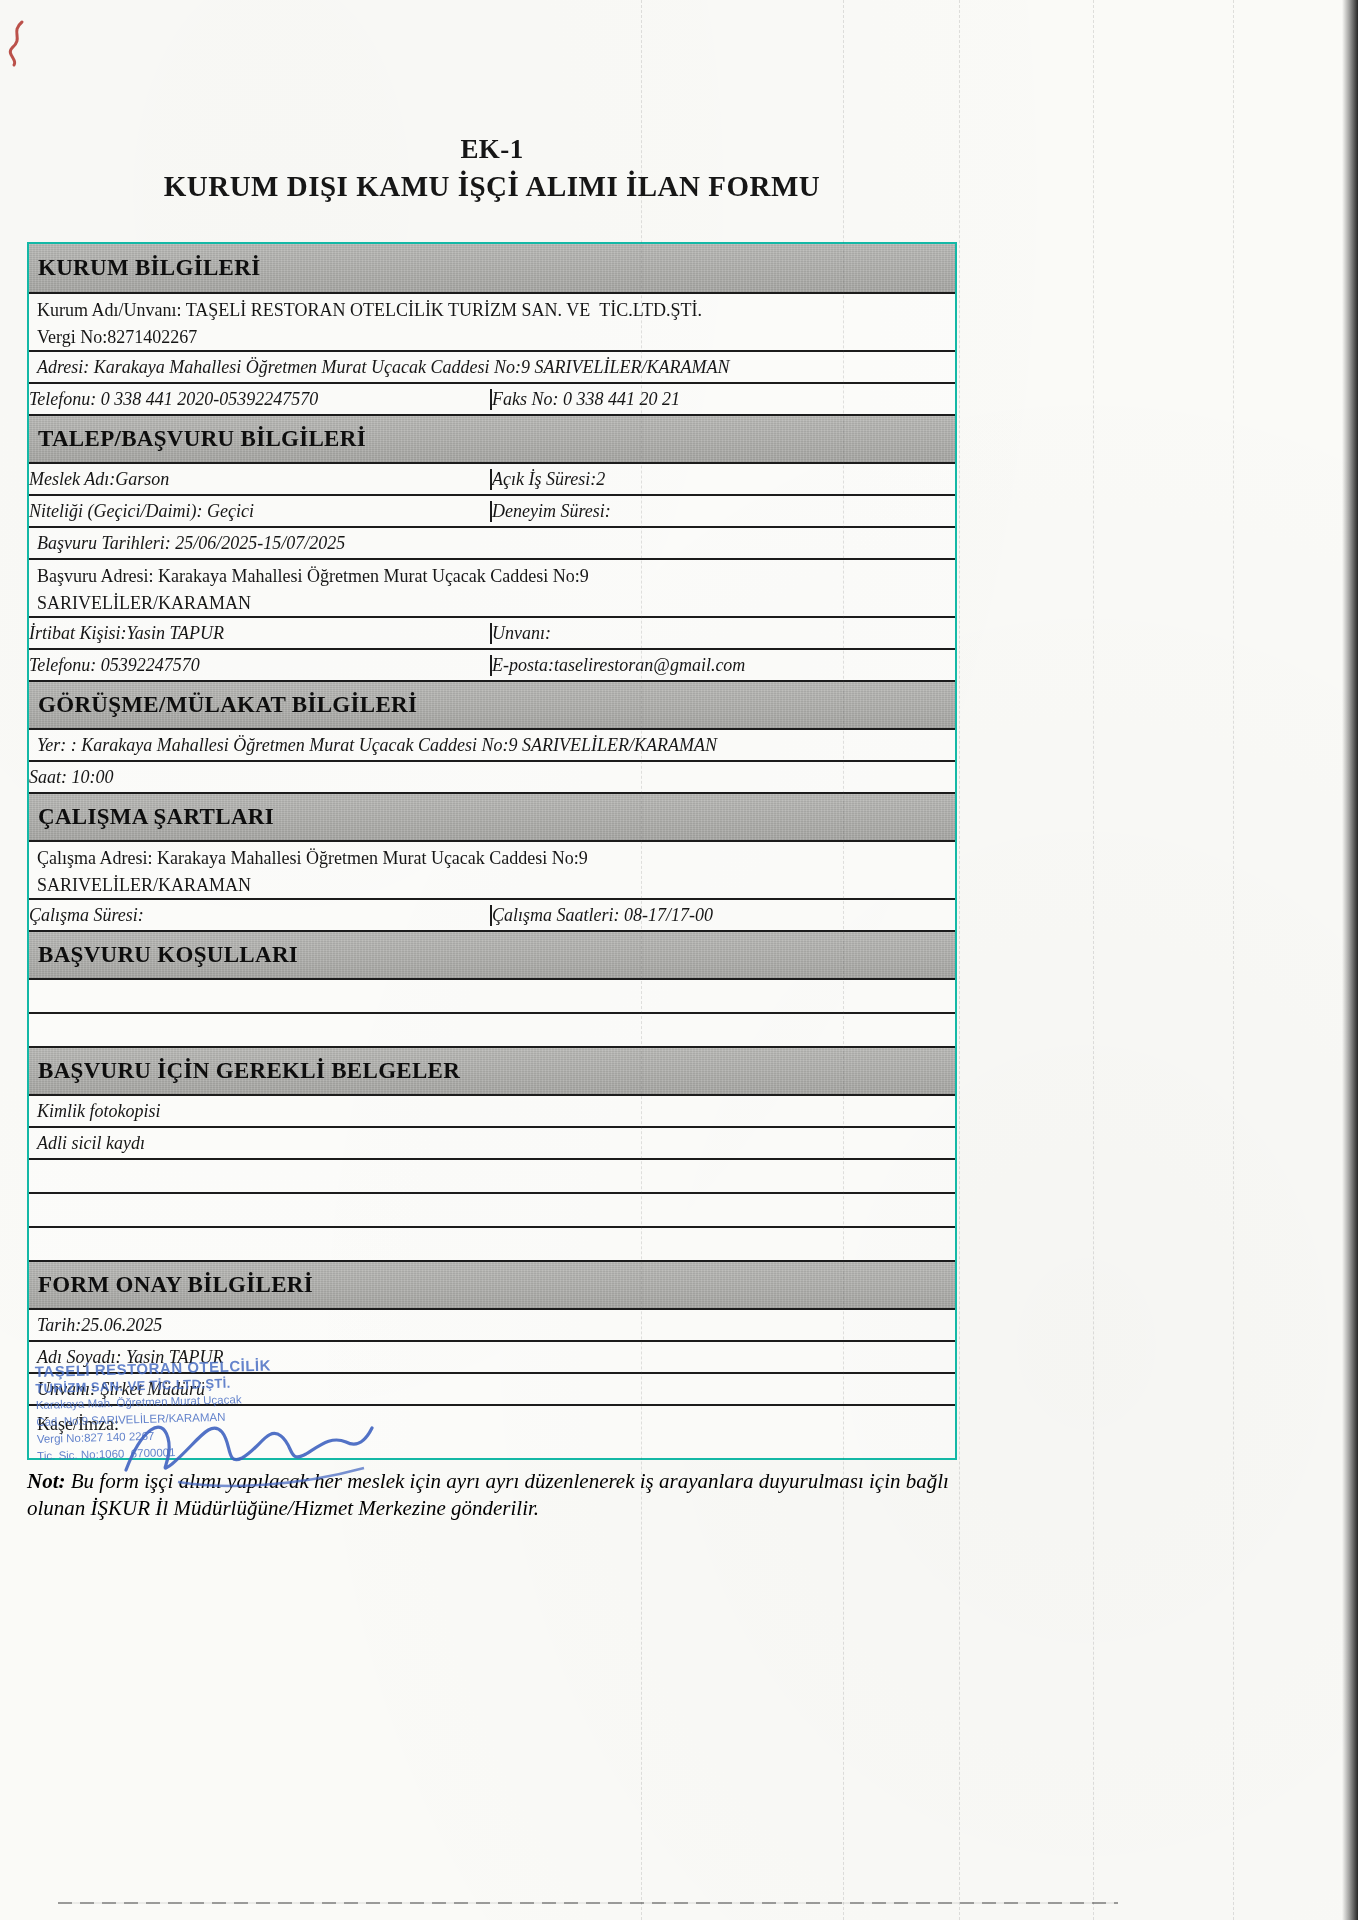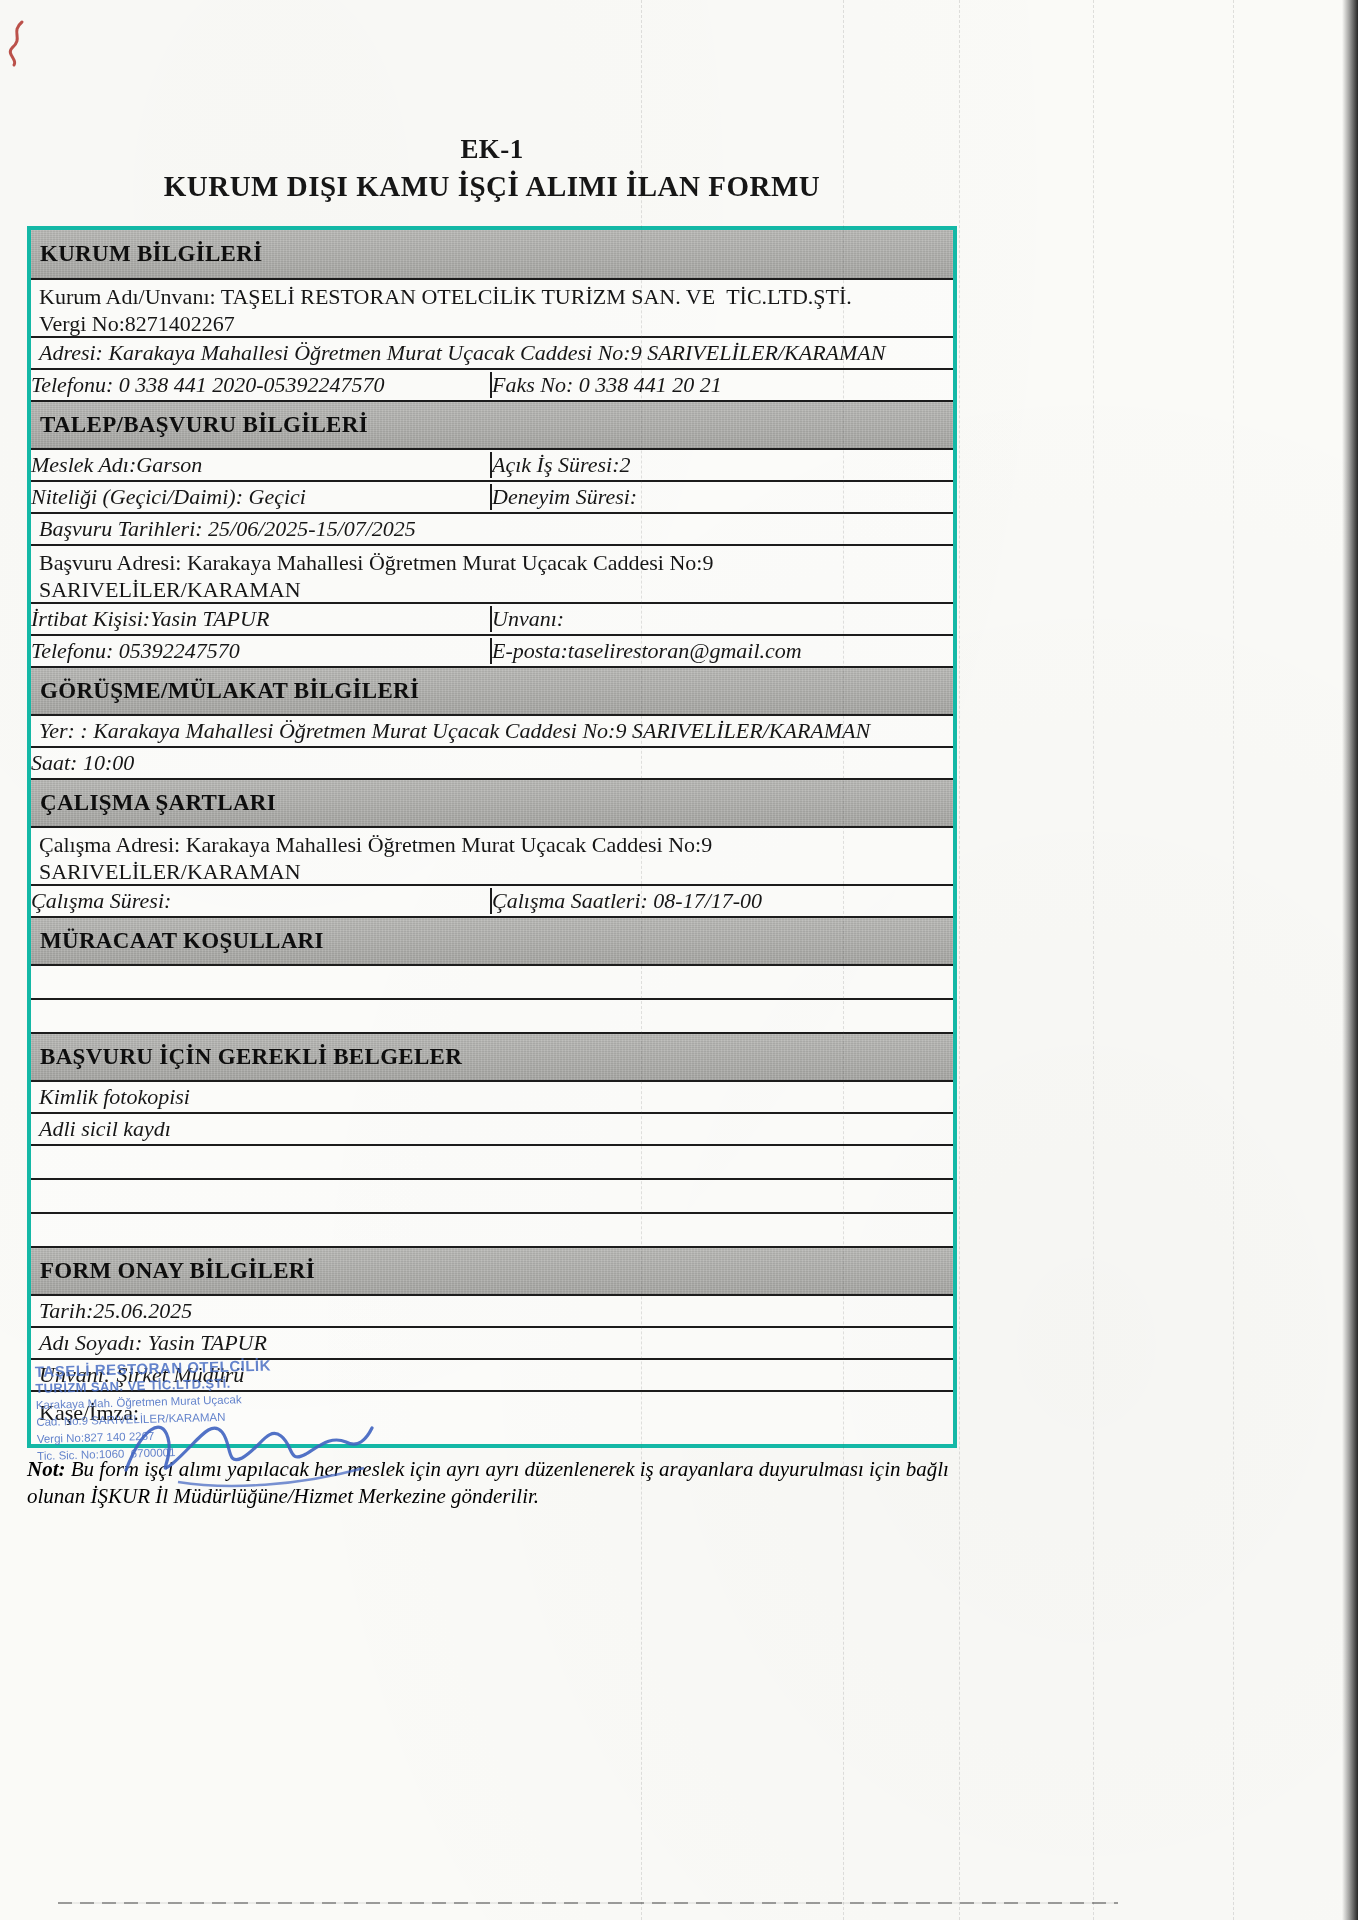--- a/index.html
+++ b/index.html
@@ -16,40 +16,40 @@
   }
   .doc { position:absolute; left:0; top:0; width:1358px; height:1440px; }
 
   
   .title-block { margin:132px 0 0 27px; width:930px; text-align:center; }
   .t1 { font-size:27px; font-weight:bold; letter-spacing:0.4px; line-height:34px; }
   .t2 { font-size:29px; font-weight:bold; letter-spacing:0.5px; line-height:40px; }
 
   
   .form-table {
-    margin:20px 0 0 27px; width:930px;
-    border:4px solid #14b8a6;
+    margin:36px 0 0 27px; width:930px;
+    border:2px solid #14b8a6;
     box-sizing:border-box;
     background:rgba(255,255,255,0.35);
   }
   .form-table > div { border-top:2px solid #1c1c1c; box-sizing:border-box; }
   .form-table > div:first-child { border-top:none; }
 
   .sec-header {
     height:48px;
     display:flex; align-items:center;
     padding-left:9px;
     font-weight:bold; font-size:23px; letter-spacing:0.3px; color:#0e0e0e;
     background-image:
       repeating-linear-gradient(90deg, rgba(255,255,255,0.12) 0 1px, rgba(0,0,0,0) 1px 3px),
       repeating-linear-gradient(0deg, rgba(0,0,0,0.07) 0 1px, rgba(0,0,0,0) 1px 2px),
       linear-gradient(180deg, #b9b9b6, #a7a7a4);
   }
 
-  .row { font-size:22px; }
+  .row { font-size:18px; }
   .r1 { height:32px; display:flex; align-items:center; padding-left:8px;font-style:italic; }
   .r2 { height:58px; padding:3px 0 0 8px; line-height:27px; }
   .re { height:34px; }
   .rk { height:54px; display:flex; align-items:flex-start; padding:8px 0 0 8px; }
 
   .split { display:flex; padding-left:0; }
   .split .cell { flex:1 1 50%; display:flex; align-items:center; box-sizing:border-box; }
   .split .cell.left { border-right:2px solid #1c1c1c; }
 
   
@@ -148,21 +148,21 @@
     <div class="sec-header">ÇALIŞMA ŞARTLARI</div>
     <div class="row r2">
       <div>Çalışma Adresi: Karakaya Mahallesi Öğretmen Murat Uçacak Caddesi No:9</div>
       <div>SARIVELİLER/KARAMAN</div>
     </div>
     <div class="row r1 split">
       <div class="cell left">Çalışma Süresi:</div>
       <div class="cell">Çalışma Saatleri: 08-17/17-00</div>
     </div>
 
-    <div class="sec-header">MÜRACAAT KOŞULLARI</div>
+    <div class="sec-header">BAŞVURU KOŞULLARI</div>
     <div class="row re"></div>
     <div class="row re"></div>
 
     <div class="sec-header">BAŞVURU İÇİN GEREKLİ BELGELER</div>
     <div class="row r1">Kimlik fotokopisi</div>
     <div class="row r1">Adli sicil kaydı</div>
     <div class="row re"></div>
     <div class="row re"></div>
     <div class="row re"></div>
 

